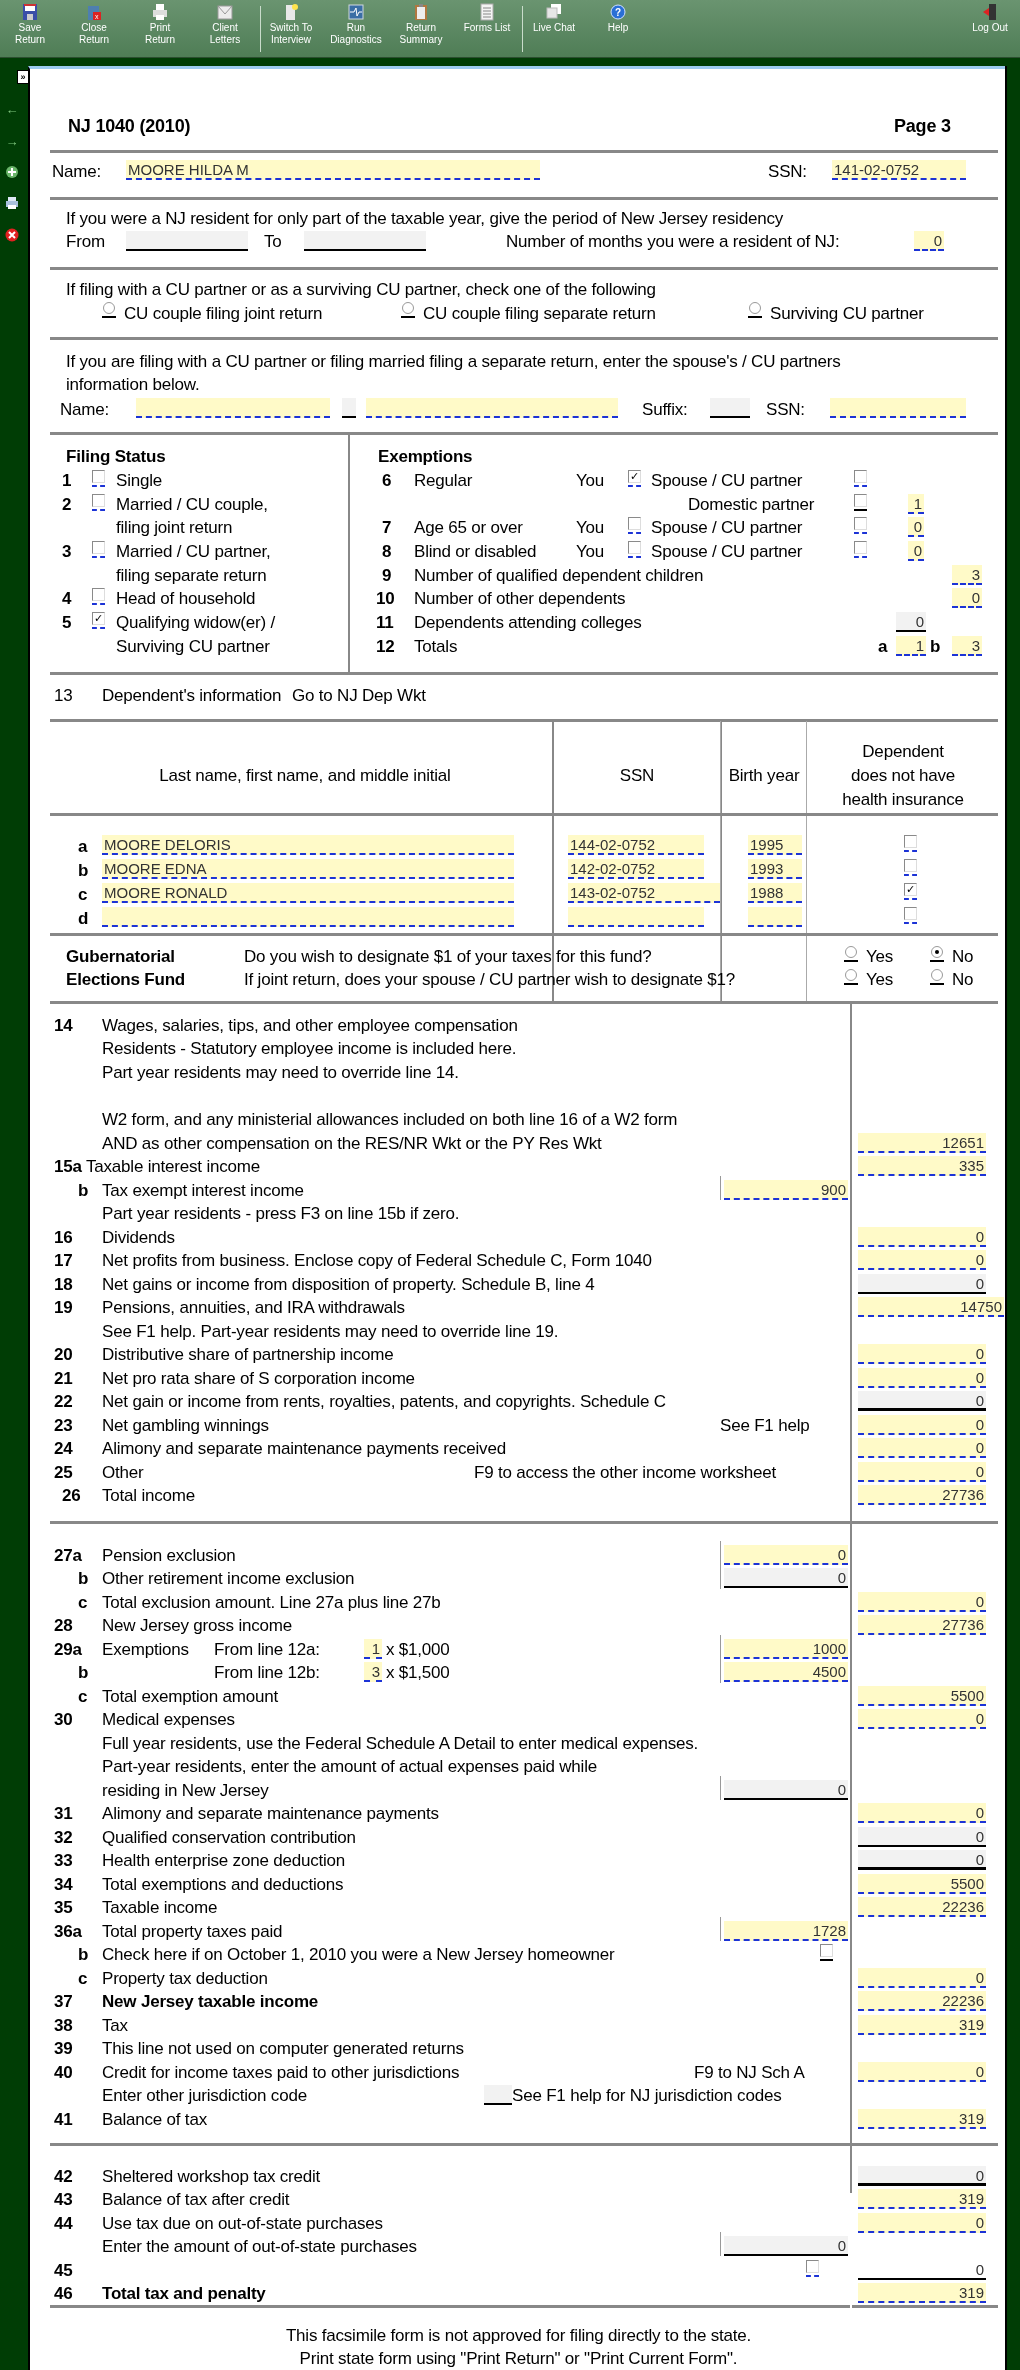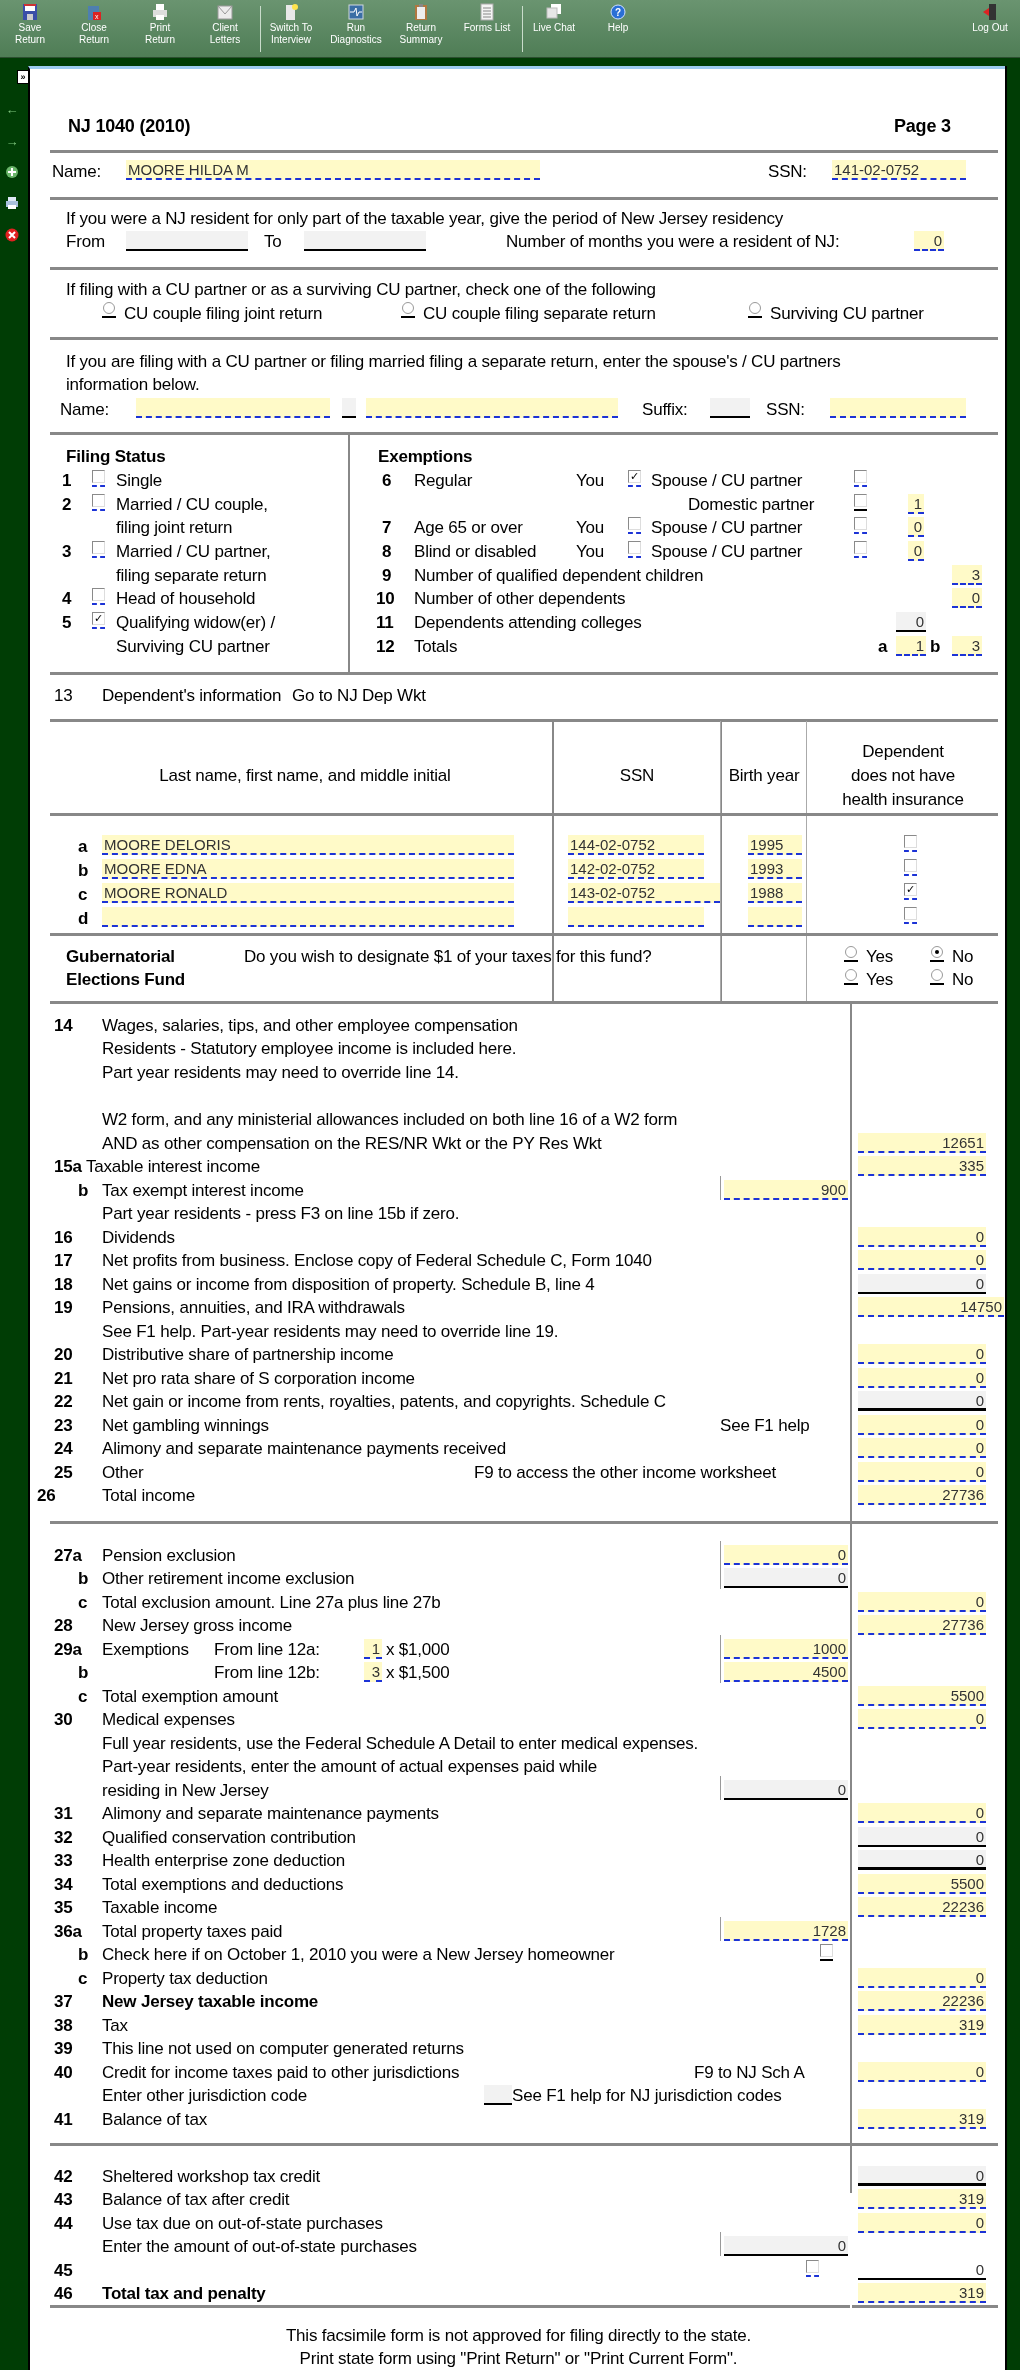--- a/index.html
+++ b/index.html
@@ -353,20 +353,21 @@
     <div class="cb" style="left:874px;top:838px">
         <div class="box"></div>
         <div class="ul"></div>
       </div>
   </div>
   <div class="hr" style="top:864px"></div>
 
   <div class="t b" style="left:36px;top:878px">Gubernatorial</div>
   <div class="t b" style="left:36px;top:901px">Elections Fund</div>
   <div class="t" style="left:214px;top:878px">Do you wish to designate $1 of your taxes for this fund?</div>
+  <div class="t" style="left:214px;top:901px">If joint return, does your spouse / CU partner wish to designate $1?</div>
   <div class="rad" style="left:814px;top:877px">
       <div class="c"></div>
       <div class="ul"></div>
     </div>
   <div class="t" style="left:836px;top:878px">Yes</div>
   <div class="rad" style="left:900px;top:877px">
       <div class="c on"></div>
       <div class="ul"></div>
     </div>
   <div class="t" style="left:922px;top:878px">No</div>
@@ -436,21 +437,21 @@
 
   <div class="t b" style="left:24px;top:1370px">24</div>
   <div class="t" style="left:72px;top:1370px">Alimony and separate maintenance payments received</div>
   <div class="fld r" style="left:828px;top:1369px;width:128px">0</div>
 
   <div class="t b" style="left:24px;top:1394px">25</div>
   <div class="t" style="left:72px;top:1394px">Other</div>
   <div class="t" style="left:444px;top:1394px">F9 to access the other income worksheet</div>
   <div class="fld r" style="left:828px;top:1393px;width:128px">0</div>
 
-  <div class="t b" style="left:7px;top:1417px">26</div>
+  <div class="t b" style="left:32px;top:1417px">26</div>
   <div class="t" style="left:72px;top:1417px">Total income</div>
   <div class="fld r" style="left:828px;top:1416px;width:128px">27736</div>
   <div class="hr" style="top:1452px"></div>
 
   <div class="vr" style="left:820px;top:1454px;height:670px"></div>
   <div class="t b" style="left:24px;top:1477px">27a</div>
   <div class="t" style="left:72px;top:1477px">Pension exclusion</div>
   <div class="vr" style="left:690px;top:1472px;height:48px;width:1px;background:#999"></div>
   <div class="fld r" style="left:694px;top:1476px;width:124px">0</div>
   <div class="t b" style="left:48px;top:1500px">b</div>

